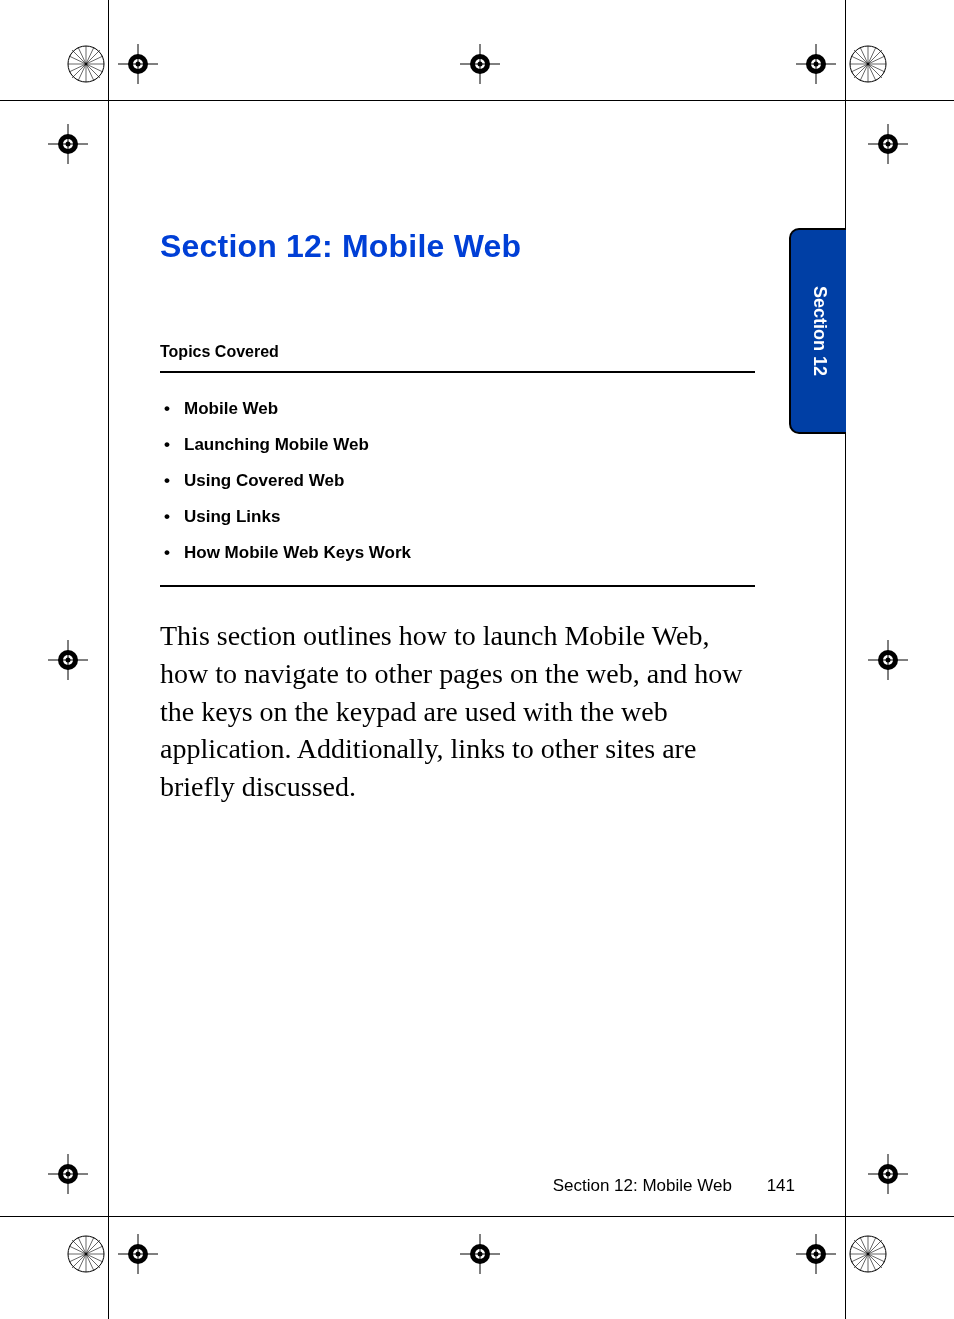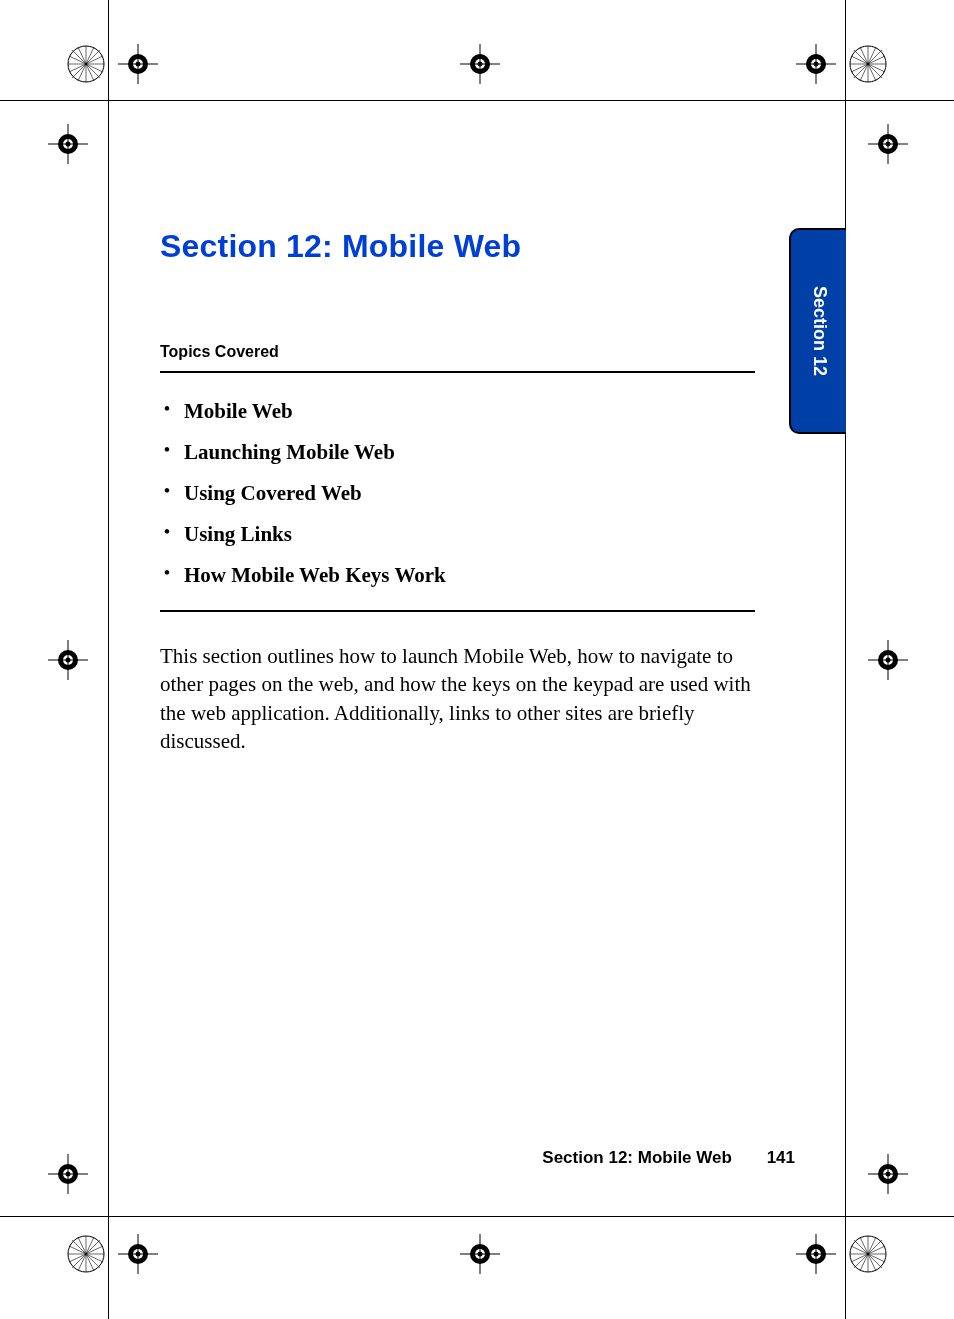--- a/index.html
+++ b/index.html
@@ -51,44 +51,44 @@
     margin-top: 10px;
     border: 0;
     border-top: 2px solid #000;
     width: 595px;
   }
   .topics {
     margin-top: 26px;
     list-style: none;
   }
   .topics li {
-    font-size: 21px;
+    font-size: 17px;
     font-weight: bold;
-    font-family: Liberation Serif, serif;
+    font-family: Liberation Sans, sans-serif;
     margin-bottom: 16px;
     position: relative;
     padding-left: 24px;
   }
   .topics li::before {
     content: "•";
     position: absolute;
     left: 4px;
     top: 0;
     font-size: 17px;
   }
   .rule2 {
     margin-top: 22px;
     border: 0;
     border-top: 2px solid #000;
     width: 595px;
   }
   .body-text {
     margin-top: 30px;
     font-family: "Book Antiqua","Palatino Linotype",Palatino,Georgia,serif;
-    font-size: 21px;
+    font-size: 28px;
     line-height: 1.35;
     width: 600px;
   }
 
   
   .sidetab {
     position: absolute;
     left: 789px;
     top: 228px;
     width: 57px;
@@ -108,26 +108,26 @@
     font-weight: bold;
     font-family: Arial, Helvetica, sans-serif;
     font-size: 18px;
     white-space: nowrap;
   }
 
   
   .footer {
     position: absolute;
     left: 160px;
-    top: 1148px;
+    top: 1176px;
     width: 635px;
     text-align: right;
     font-family: Arial, Helvetica, sans-serif;
     font-size: 17px;
-    font-weight: bold;
+    font-weight: normal;
   }
   .footer .pagenum { margin-left: 30px; }
 </style>
 </head>
 <body>
 
 <div class="hline top"></div>
 <div class="hline bottom"></div>
 <div class="vline left"></div>
 <div class="vline right"></div>

